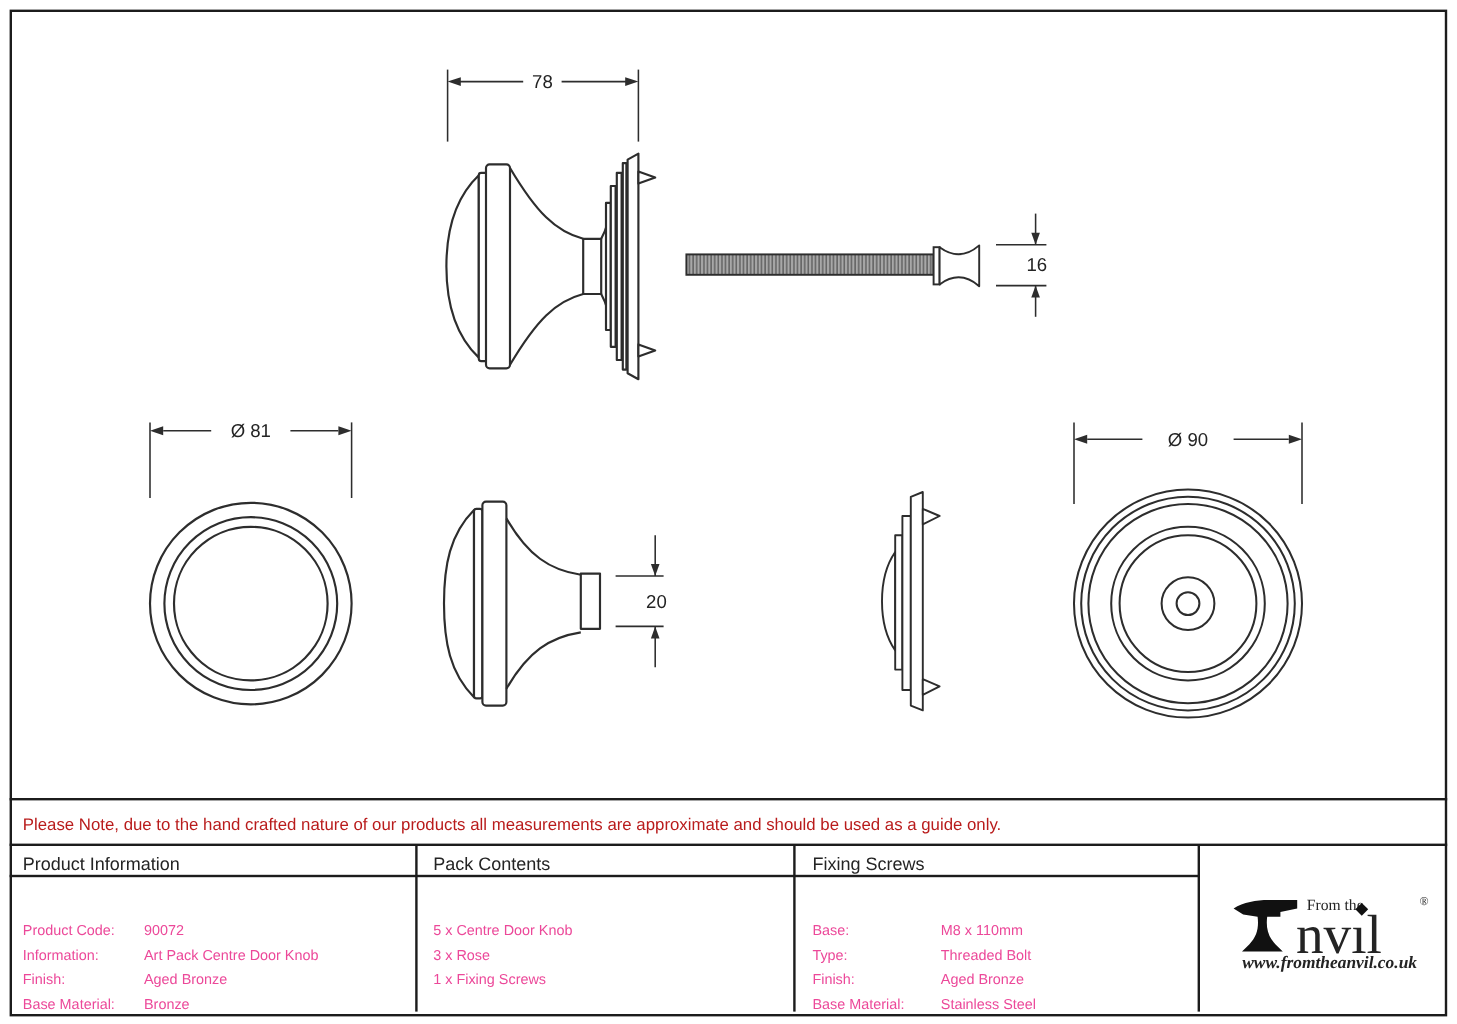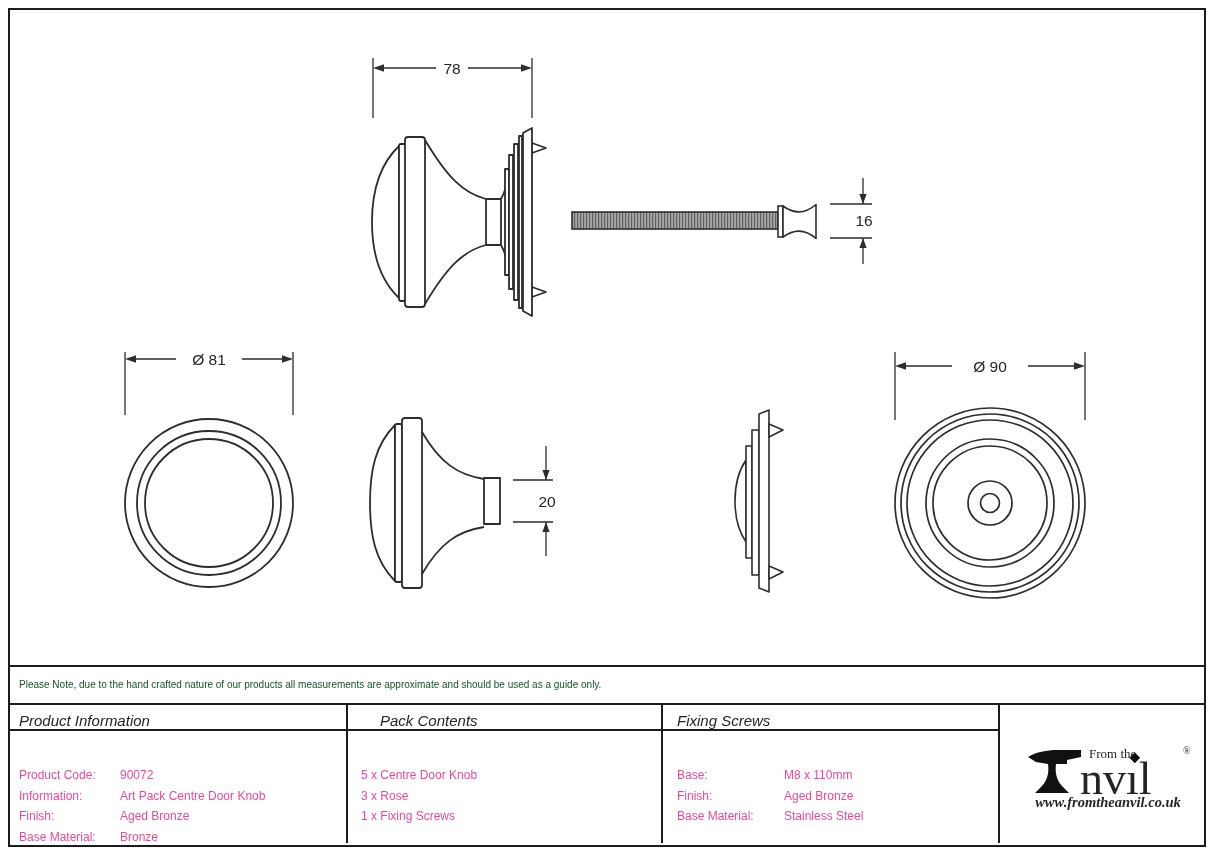--- a/index.html
+++ b/index.html
@@ -1,22 +1,22 @@
 <!DOCTYPE html>
 <html><head>
 <meta charset="utf-8">
 <style>
   html,body{margin:0;padding:0;background:#ffffff;}
   .page{position:relative;width:1214px;height:853px;background:#ffffff;overflow:hidden;
         font-family:"Liberation Sans",sans-serif;color:#222;}
   .frame{position:absolute;left:8px;top:8px;width:1194px;height:835px;border:2px solid #1c1c1c;}
   .hline,.vline{position:absolute;background:#1c1c1c;}
   .drawing-svg{position:absolute;left:0;top:0;}
-  .note-text{position:absolute;left:19px;top:679px;font-size:10px;color:#14532d;}
-  .col-header{position:absolute;top:712px;font-size:15px;color:#242424;font-style:italic;}
+  .note-text{position:absolute;left:19px;top:679px;font-size:14px;color:#b91c1c;}
+  .col-header{position:absolute;top:712px;font-size:15px;color:#242424;}
   .cell{position:absolute;top:739px;font-size:12px;color:#ec4899;margin-top:26px;}
   .cell .row{height:20.7px;line-height:20.7px;white-space:nowrap;}
   .kv{position:relative;}
   .kv .val{position:absolute;left:0;top:0;}
   .logo-cell{position:absolute;left:1000px;top:706px;width:216px;height:139px;
              display:flex;align-items:center;justify-content:center;}
   svg text{fill:#242424;}
   .dim-text{font-family:"Liberation Sans",sans-serif;font-size:15.5px;}
 </style>
 </head>
@@ -154,21 +154,21 @@
   <div class="hline" style="left:8px;top:665px;width:1198px;height:2px"></div>
   <div class="hline" style="left:8px;top:703px;width:1198px;height:2px"></div>
   <div class="hline" style="left:8px;top:729px;width:992px;height:2px"></div>
   <div class="vline" style="left:346px;top:705px;width:2px;height:138px"></div>
   <div class="vline" style="left:661px;top:705px;width:2px;height:138px"></div>
   <div class="vline" style="left:998px;top:705px;width:2px;height:138px"></div>
 
   <div class="note-text">Please Note, due to the hand crafted nature of our products all measurements are approximate and should be used as a guide only.</div>
 
   <div class="col-header" style="left:19px">Product Information</div>
-  <div class="col-header" style="left:380px">Pack Contents</div>
+  <div class="col-header" style="left:361px">Pack Contents</div>
   <div class="col-header" style="left:677px">Fixing Screws</div>
 
   <div class="cell" style="left:19px;width:320px">
     <div class="row kv">
       <span>Product Code:</span>
       <span class="val" style="left:101px">90072</span>
     </div>
     <div class="row kv">
       <span>Information:</span>
       <span class="val" style="left:101px">Art Pack Centre Door Knob</span>
@@ -186,20 +186,24 @@
   <div class="cell" style="left:361px;width:290px">
     <div class="row">5 x Centre Door Knob</div>
     <div class="row">3 x Rose</div>
     <div class="row">1 x Fixing Screws</div>
   </div>
 
   <div class="cell" style="left:677px;width:310px">
     <div class="row kv">
       <span>Base:</span>
       <span class="val" style="left:107px">M8 x 110mm</span>
+    </div>
+    <div class="row kv">
+      <span>Type:</span>
+      <span class="val" style="left:107px">Threaded Bolt</span>
     </div>
     <div class="row kv">
       <span>Finish:</span>
       <span class="val" style="left:107px">Aged Bronze</span>
     </div>
     <div class="row kv">
       <span>Base Material:</span>
       <span class="val" style="left:107px">Stainless Steel</span>
     </div>
   </div>

